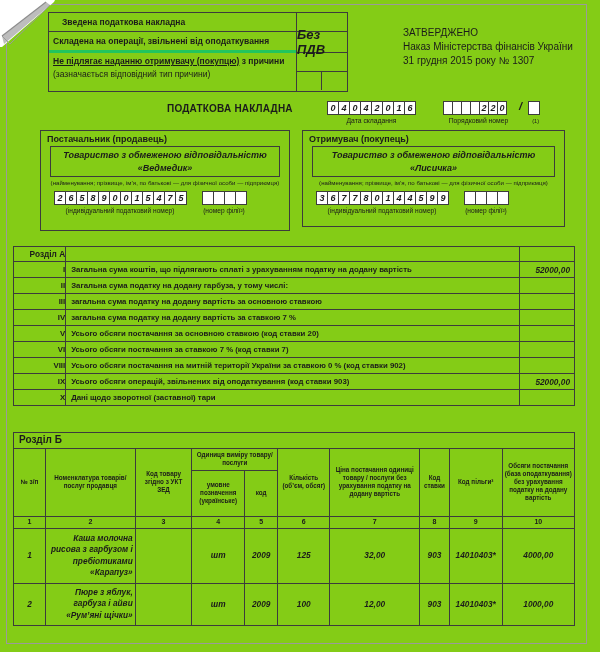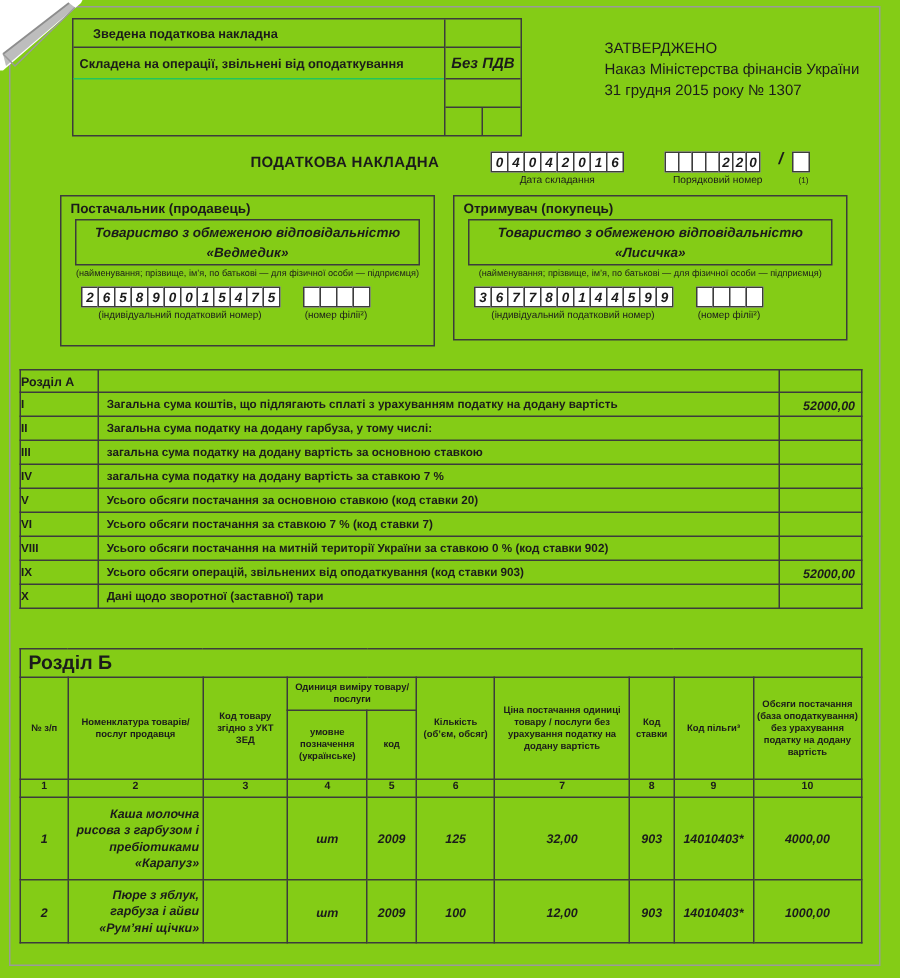--- a/index.html
+++ b/index.html
@@ -11,26 +11,26 @@
   .page-frame { left:6px; top:4px; width:579px; height:638px; border:1px solid #9a9a9a; z-index:1; }
   .fold { left:0; top:0; z-index:6; pointer-events:none; }
   .z { z-index:3; }
 
   
   .flags { left:48px; top:12px; width:298px; display:flex; border:1px solid #3c3c3c; font-size:8.5px; font-weight:700; }
   .flags .lcol { width:247px; border-right:1px solid #3c3c3c; }
   .flags .rcol { width:50px; }
   .fl-cell { display:flex; align-items:center; box-sizing:border-box; padding-left:4px; }
   .fl-r1 { height:19px; border-bottom:1px solid #3c3c3c; padding-left:13px; }
-  .fl-r2 { height:21px; border-bottom:1px solid #22c55e; }
+  .fl-r2 { height:21px; border-bottom:3px solid #22c55e; }
   .fl-r34 { height:38px; display:block; padding-top:2px; line-height:1.55; }
   .fl-r4t { font-weight:400; }
   .rc { box-sizing:border-box; }
   .rc1 { height:19px; border-bottom:1px solid #3c3c3c; }
-  .rc2 { height:21px; border-bottom:1px solid #3c3c3c; display:flex; align-items:center; justify-content:center; font-style:italic; font-size:10px; }
+  .rc2 { height:21px; border-bottom:1px solid #3c3c3c; display:flex; align-items:center; justify-content:center; font-style:italic; font-size:13px; }
   .rc3 { height:19px; border-bottom:1px solid #3c3c3c; }
   .rc4 { height:18px; display:flex; }
   .rc4 .mini { width:50%; box-sizing:border-box; }
   .rc4 .mini:first-child { border-right:1px solid #3c3c3c; }
   .uline { text-decoration:underline; }
 
   
   .approved { left:403px; top:26px; width:185px; font-size:10px; line-height:1.4; }
 
   
@@ -54,30 +54,30 @@
   .name-cap { font-size:6.1px; text-align:center; margin-top:2px; white-space:nowrap; }
   .idrow { display:flex; margin-top:5px; padding-left:13px; }
   .idgrp .cap { font-size:6.6px; }
   .branchgrp { margin-left:16px; }
 
   
   table { border-collapse:collapse; table-layout:fixed; }
   td { border:1px solid #3c3c3c; box-sizing:border-box; overflow:hidden; }
   .secA { left:13px; top:246px; width:562px; }
   .secA td { height:16px; font-size:7.8px; font-weight:700; padding:0 3px; }
-  .secA .anum { text-align:left; padding:0; }
+  .secA .anum { text-align:right; padding:0; }
   .secA .alabel { padding-left:5px; }
   .secA .aval { text-align:right; font-style:italic; font-size:8.3px; padding-right:4px; }
   .secA .ahead td { height:15px; }
   .secA .ahead .anum { font-size:8.3px; }
 
   
   .secB { left:13px; top:432px; width:562px; }
   .secB td { font-size:6.3px; font-weight:700; text-align:center; vertical-align:middle; line-height:1.25; padding:1px 2px; }
-  .secB .b-title td { height:13px; text-align:left; font-size:13px; padding-left:5px; }
+  .secB .b-title td { height:13px; text-align:left; font-size:10px; padding-left:5px; }
   .secB .hgroup { height:22px; }
   .secB .hsub { height:46px; }
   .secB .nums td { height:12px; font-size:7px; }
   .secB .data td { font-size:8.3px; font-style:italic; }
   .secB .data .bname { text-align:right; padding-left:4px; line-height:1.35; }
   .secB .row1 td { height:55px; }
   .secB .row2 td { height:42px; }
 </style>
 </head>
 <body>
@@ -91,20 +91,24 @@
     <polygon points="4,44 50,5 46,2 2,36" fill="#bdbdbd"></polygon>
     <polygon points="2,36 46,2 8,2" fill="#ffffff"></polygon>
     <path d="M2,36 L46,2" stroke="#8d8d8d" stroke-width="1.2" fill="none"></path>
     <path d="M2,36 L10,44 L50,5" stroke="#9a9a9a" stroke-width="1" fill="none"></path>
   </svg>
 
   <div class="abs z flags">
     <div class="lcol">
       <div class="fl-cell fl-r1">Зведена податкова накладна</div>
       <div class="fl-cell fl-r2">Складена на операції, звільнені від оподаткування</div>
+      <div class="fl-cell fl-r34">
+        <span class="uline">Не підлягає наданню отримувачу (покупцю)</span><span> з причини</span>
+        <div class="fl-r4t">(зазначається відповідний тип причини)</div>
+      </div>
     </div>
     <div class="rcol">
       <div class="rc rc1"></div>
       <div class="rc rc2">Без ПДВ</div>
       <div class="rc rc3"></div>
       <div class="rc rc4">
         <div class="mini"></div>
         <div class="mini"></div>
       </div>
     </div>

